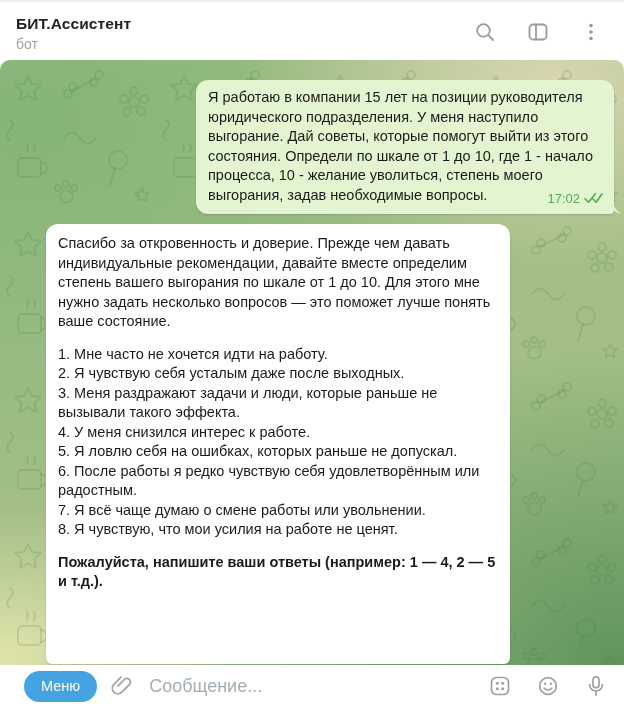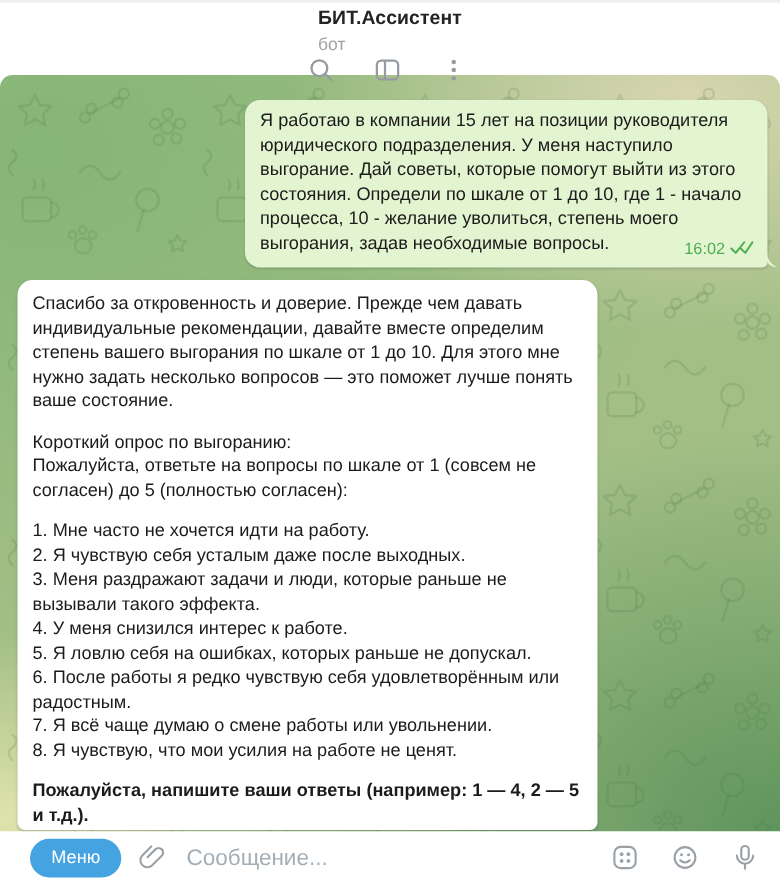--- a/index.html
+++ b/index.html
@@ -7,21 +7,21 @@
   .app {
     position:relative; width:624px; height:707px; overflow:hidden;
     background:#fff; font-family:"Liberation Sans", sans-serif;
     border-top:2px solid #eceef0;
   }
 
   
   .header {
     position:absolute; top:2px; left:0; width:624px; height:56px;
     background:#fff; display:flex; align-items:center; justify-content:space-between;
-    padding:0 16px 0 16px; z-index:3;flex-direction:column;
+    padding:0 16px 0 16px; z-index:3;
   }
   .peer { display:flex; flex-direction:column; gap:3px; padding-top:2px; }
   .peer-title { font-size:15.5px; font-weight:700; color:#232323; letter-spacing:.1px; }
   .peer-sub { font-size:14px; color:#a2a2a2; }
   .header-actions { display:flex; align-items:center; gap:27px; padding-right:4px; }
   .icon-btn { background:none; border:none; padding:0; margin:0; cursor:pointer;
     display:flex; align-items:center; justify-content:center; width:26px; height:26px; }
   .icon-btn svg { display:block; }
 
   
@@ -51,21 +51,21 @@
   }
   .msg-out .msg-text { white-space:pre-line; }
   .meta {
     position:absolute; right:11px; bottom:6px;
     display:flex; align-items:center; gap:4px;
     font-size:13px; color:#4fae4e;
   }
   .tail { position:absolute; right:-8px; bottom:0; }
   .msg-in {
     margin-top:10px; width:464px; height:440px; background:#ffffff;
-    padding:10px 12px; border-radius:12px 12px 6px 6px; overflow:hidden;
+    padding:10px 12px; border-radius:12px 12px 6px 6px; overflow:hidden;margin-left:32px;
   }
   .msg-in p { margin:0 0 13px 0; white-space:pre-line; }
   .msg-in p:last-child { margin-bottom:0;font-weight:bold; }
 
   
   .composer {
     position:absolute; left:0; bottom:0; width:624px; height:42px;
     background:#fff; display:flex; align-items:center;
     padding:0 15px 0 24px; z-index:3;
   }
@@ -148,35 +148,33 @@
         </pattern>
       </defs>
       <rect width="100%" height="100%" fill="url(#dd)"></rect>
     </svg>
 
     <div class="messages">
 
       <div class="msg msg-out">
         <div class="msg-text">Я работаю в компании 15 лет на позиции руководителя юридического подразделения. У меня наступило выгорание. Дай советы, которые помогут выйти из этого состояния. Определи по шкале от 1 до 10, где 1 - начало процесса, 10 - желание уволиться, степень моего выгорания, задав необходимые вопросы.</div>
         <div class="meta">
-          <span>16:02</span>
+          <span>17:02</span>
           <svg width="19" height="12" viewBox="0 0 19 12" fill="none" stroke="#4fae4e" stroke-width="1.6" stroke-linecap="round" stroke-linejoin="round">
             <path d="M1 6.8 L4.6 10.3 L11.4 1.8"></path>
             <path d="M8.6 6.8 L12.2 10.3 L18 1.8"></path>
           </svg>
         </div>
         <svg class="tail" width="9" height="16" viewBox="0 0 9 16">
           <path d="M0 0 v8.5 c0 4.5 3.5 6.5 8.5 7.3 c-5.5 -3.5 -8.5 -7 -8.5 -15.8 z" fill="#e2f4d0"></path>
         </svg>
       </div>
 
       <div class="msg msg-in">
         <p>Спасибо за откровенность и доверие. Прежде чем давать индивидуальные рекомендации, давайте вместе определим степень вашего выгорания по шкале от 1 до 10. Для этого мне нужно задать несколько вопросов — это поможет лучше понять ваше состояние.</p>
-        <p>Короткий опрос по выгоранию:
-Пожалуйста, ответьте на вопросы по шкале от 1 (совсем не согласен) до 5 (полностью согласен):</p>
         <p>1. Мне часто не хочется идти на работу.
 2. Я чувствую себя усталым даже после выходных.
 3. Меня раздражают задачи и люди, которые раньше не вызывали такого эффекта.
 4. У меня снизился интерес к работе.
 5. Я ловлю себя на ошибках, которых раньше не допускал.
 6. После работы я редко чувствую себя удовлетворённым или радостным.
 7. Я всё чаще думаю о смене работы или увольнении.
 8. Я чувствую, что мои усилия на работе не ценят.</p>
         <p>Пожалуйста, напишите ваши ответы (например: 1 — 4, 2 — 5 и т.д.).</p>
       </div>

